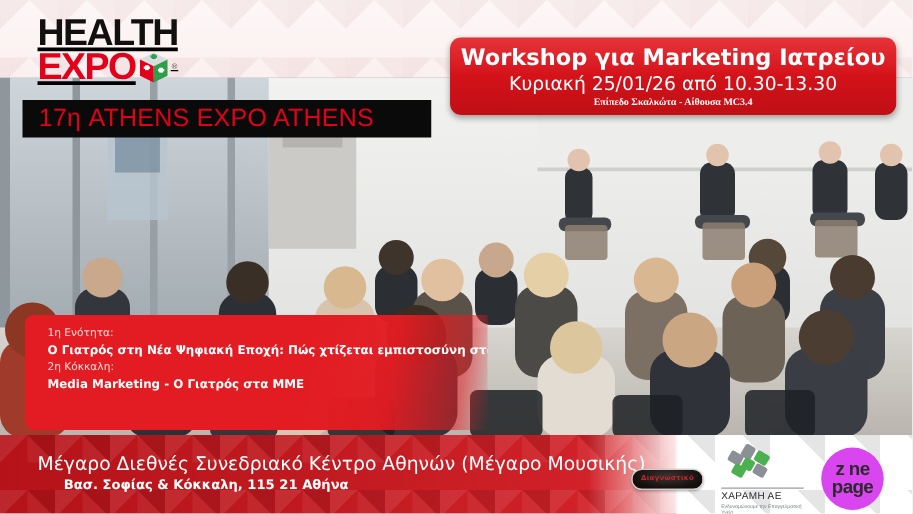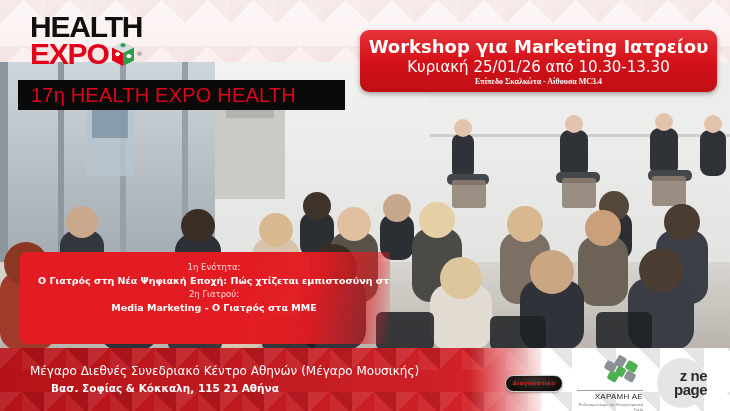--- a/index.html
+++ b/index.html
@@ -35,21 +35,21 @@
       linear-gradient(225deg, rgba(0,0,0,.10) 25%, transparent 25%) 0 0/44px 44px,
       linear-gradient(45deg, rgba(255,255,255,.06) 25%, transparent 25%) 22px 22px/44px 44px,
       linear-gradient(90deg,#b51319 0%, #c01a20 34%, #cf2127 62%, #d8282e 74%, #ffffff 74.3%, #ffffff 100%);
   }
   .band-fade {
     position:absolute; left:470px; top:348px; width:80px; height:63px;
     background:linear-gradient(90deg, rgba(216,40,46,0) 0%, rgba(255,255,255,.55) 55%, #ffffff 100%);
   }
 
   
-  .logo { position:absolute; left:30px; top:13px; }
+  .logo { position:absolute; left:30px; top:13px;text-decoration:underline; }
   .logo .l1 {
     font-family:"Liberation Sans", sans-serif;
     font-weight:bold; font-size:30px; line-height:27px; color:#12100e;
     letter-spacing:-1.2px;
   }
   .logo .l2row { display:flex; align-items:center; }
   .logo .l2 {
     font-family:"Liberation Sans", sans-serif;
     font-weight:bold; font-size:30px; line-height:28px; color:#e2001a;
     letter-spacing:-1.2px;
@@ -94,35 +94,34 @@
     font-family:Liberation Serif, serif; font-weight:bold;
     font-size:8px; color:#fff; line-height:12px; white-space:nowrap;
   }
 
   
   .sessions {
     position:absolute; left:20px; top:252px; width:370px; height:92px;
     border-radius:7px 0 0 7px; overflow:hidden;
     background:linear-gradient(100deg,#e21c22 0%, #e21c22 60%, rgba(226,28,34,.96) 78%, rgba(226,28,34,.55) 93%, rgba(226,28,34,0) 100%);
     padding:9px 0 0 18px;
-    text-align:center;
   }
   .s-lab {
     font-family:"DejaVu Sans", sans-serif; font-size:8.5px; color:#ffd9da;
     line-height:12px; white-space:nowrap;
   }
   .s-txt {
     font-family:"DejaVu Sans", sans-serif; font-weight:bold; font-size:9.5px;
     color:#ffffff; line-height:15px; white-space:nowrap;
   }
 
   
   .venue { position:absolute; left:30px; top:363px; }
   .v1 {
-    font-family:"DejaVu Sans", sans-serif; font-size:12px; color:#fff;
+    font-family:"DejaVu Sans", sans-serif; font-size:15px; color:#fff;
     line-height:17px; white-space:nowrap;
   }
   .v2 {
     font-family:"DejaVu Sans", sans-serif; font-weight:bold; font-size:10.5px;
     color:#fff; line-height:16px; white-space:nowrap;margin-left:21px;
   }
 
   
   .sponsors {
     position:absolute; left:505px; top:355px; width:225px; height:56px;
@@ -132,32 +131,32 @@
     width:58px; height:17px; border-radius:9px;
     background:radial-gradient(ellipse at 50% 35%, #3d3430 0%, #140f0d 70%);
     border:1.5px solid #cfcfcf;
     display:flex; align-items:center; justify-content:center;
     box-shadow:0 1px 2px rgba(0,0,0,.3);
   }
   .sp-pill span {
     font-family:"DejaVu Sans", sans-serif; font-weight:bold;
     font-size:5.5px; color:#c4262c; letter-spacing:.2px; white-space:nowrap;
   }
-  .sp-charami { width:66px; text-align:right; }
+  .sp-charami { width:66px; text-align:left; }
   .sp-charami .nm {
     font-family:"Liberation Sans", sans-serif; font-size:8px; color:#2b2b2b;
     letter-spacing:.3px; border-top:1px solid #9aa0a6; padding-top:1px; margin-top:1px;
   }
   .sp-charami .tg {
     font-family:"Liberation Sans", sans-serif; font-size:4px; color:#7b8186;
     line-height:5px; margin-top:1px;
   }
   .sp-zone {
-    width:50px; height:50px; border-radius:50%; background:#e5e5e5;
-    display:flex; flex-direction:column; align-items:flex-end; justify-content:center;
+    width:50px; height:50px; border-radius:50%; background:#d946ef;
+    display:flex; flex-direction:column; align-items:center; justify-content:center;
   }
   .sp-zone .z1, .sp-zone .z2 {
     font-family:"Liberation Sans", sans-serif; font-weight:bold;
     font-size:15px; color:#2b2b2b; line-height:14px; letter-spacing:-.5px;
   }
 </style>
 </head>
 <body>
 
 <div id="poster">
@@ -290,33 +289,33 @@
           <rect x="6.0" y="11.2" width="3.0" height="3.9" fill="#fff"></rect>
           <rect x="16.4" y="14.2" width="5.0" height="1.9" fill="#fff"></rect>
           <rect x="17.4" y="13.2" width="3.0" height="3.9" fill="#fff"></rect>
         </svg>
       </div>
       <div class="reg">®</div>
     </div>
   </div>
 
   <div class="titlebar">
-    <span>17η HEALTH EXPO HEALTH</span>
+    <span>17η ATHENS EXPO ATHENS</span>
   </div>
 
   <div class="wbanner">
     <div class="wb-t1">Workshop για Marketing Ιατρείου</div>
     <div class="wb-t2">Κυριακή 25/01/26 από 10.30-13.30</div>
     <div class="wb-t3">Επίπεδο Σκαλκώτα - Αίθουσα MC3.4</div>
   </div>
 
   <div class="sessions">
     <div class="s-lab">1η Ενότητα:</div>
     <div class="s-txt">Ο Γιατρός στη Νέα Ψηφιακή Εποχή: Πώς χτίζεται εμπιστοσύνη στο διαδίκτυο;</div>
-    <div class="s-lab">2η Γιατρού:</div>
+    <div class="s-lab">2η Κόκκαλη:</div>
     <div class="s-txt">Media Marketing - Ο Γιατρός στα ΜΜΕ</div>
   </div>
 
   <div class="venue">
     <div class="v1">Μέγαρο Διεθνές Συνεδριακό Κέντρο Αθηνών (Μέγαρο Μουσικής)</div>
     <div class="v2">Βασ. Σοφίας &amp; Κόκκαλη, 115 21 Αθήνα</div>
   </div>
 
   <div class="sponsors">
 

